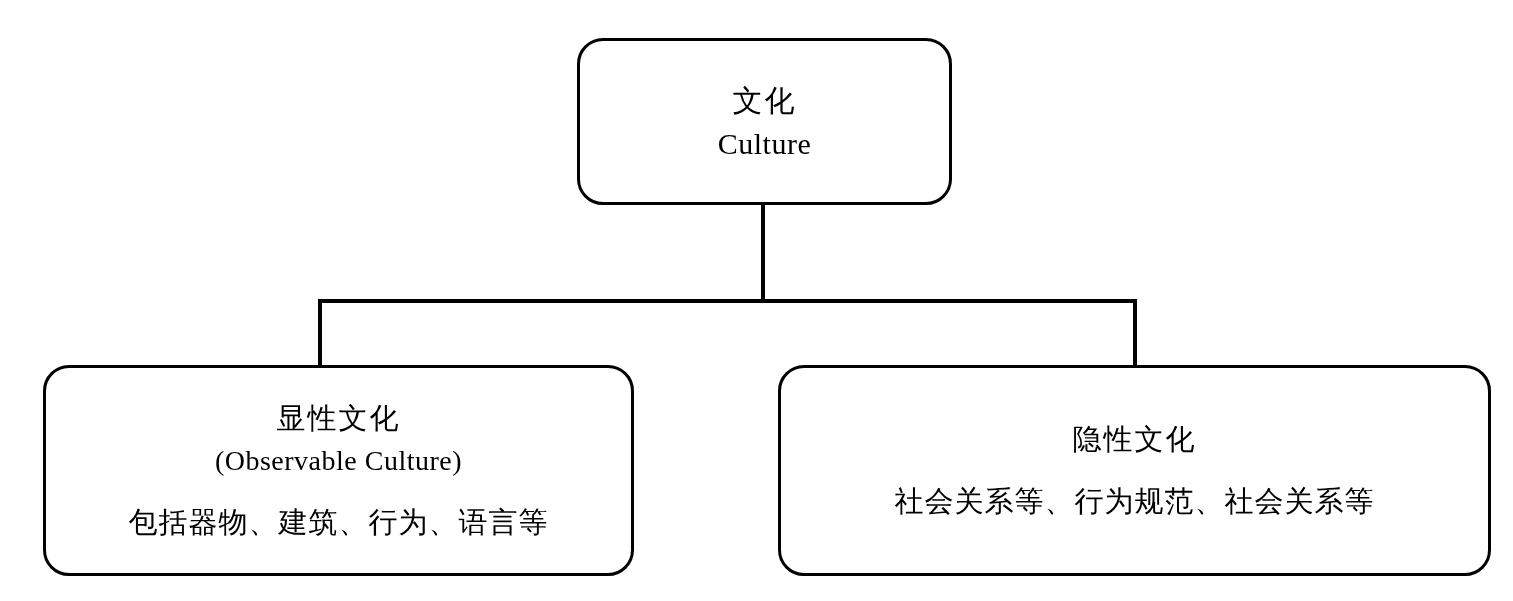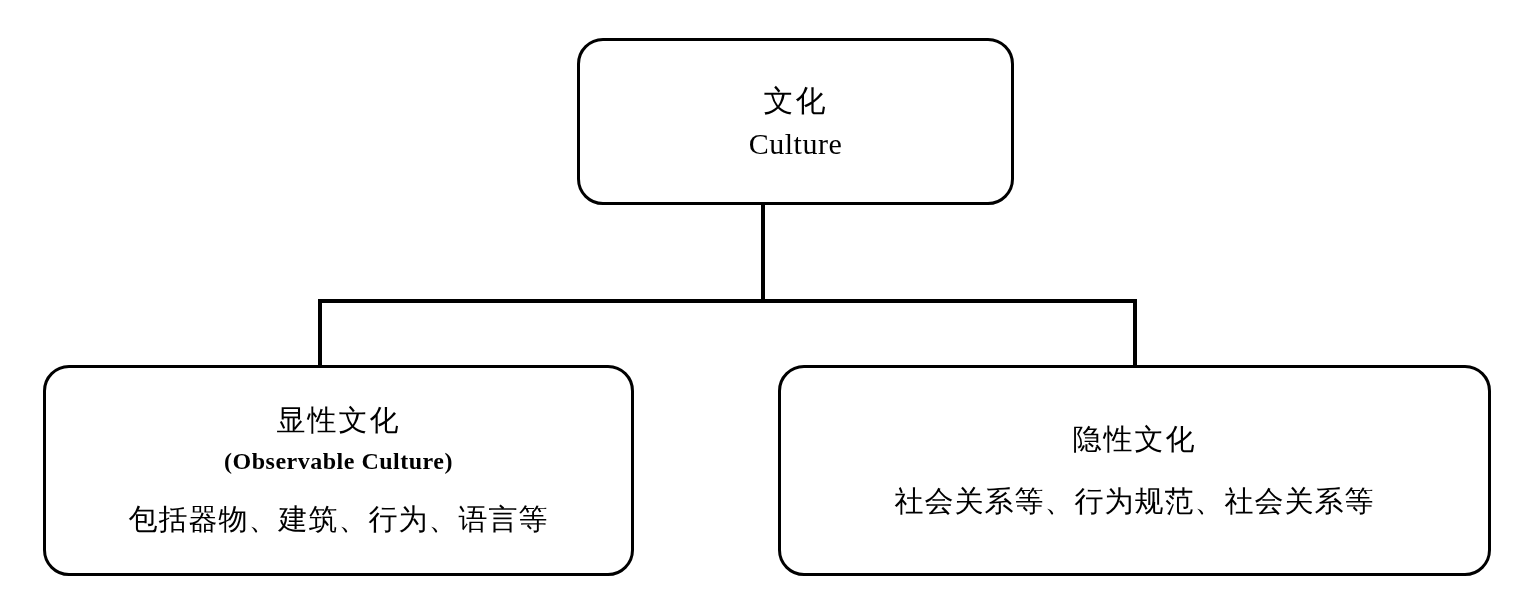--- a/index.html
+++ b/index.html
@@ -35,21 +35,21 @@
     display: block;
     text-align: center;
     white-space: nowrap;
     line-height: 1.30;
   }
 
   
   #node-root {
     left: 577px;
     top: 38px;
-    width: 437px;
+    width: 375px;
     height: 167px;
   }
   #node-root .cjk-title {
     font-size: 30px;
     letter-spacing: 2px;
   }
   #node-root .latin-title {
     font-size: 30px;
     letter-spacing: 0.5px;
     margin-top: 4px;
@@ -67,24 +67,23 @@
     left: 778px;
     top: 365px;
     width: 713px;
     height: 211px;
   }
   .child-cjk {
     font-size: 29px;
     letter-spacing: 2px;
   }
   .child-latin {
-    font-size: 24px;
+    font-size: 28px;
     letter-spacing: 0.5px;
     margin-top: 6px;
-    font-weight: bold;
   }
   .child-detail {
     font-size: 29px;
     letter-spacing: 1px;
     margin-top: 24px;
   }
 
   
   .connector {
     position: absolute;

